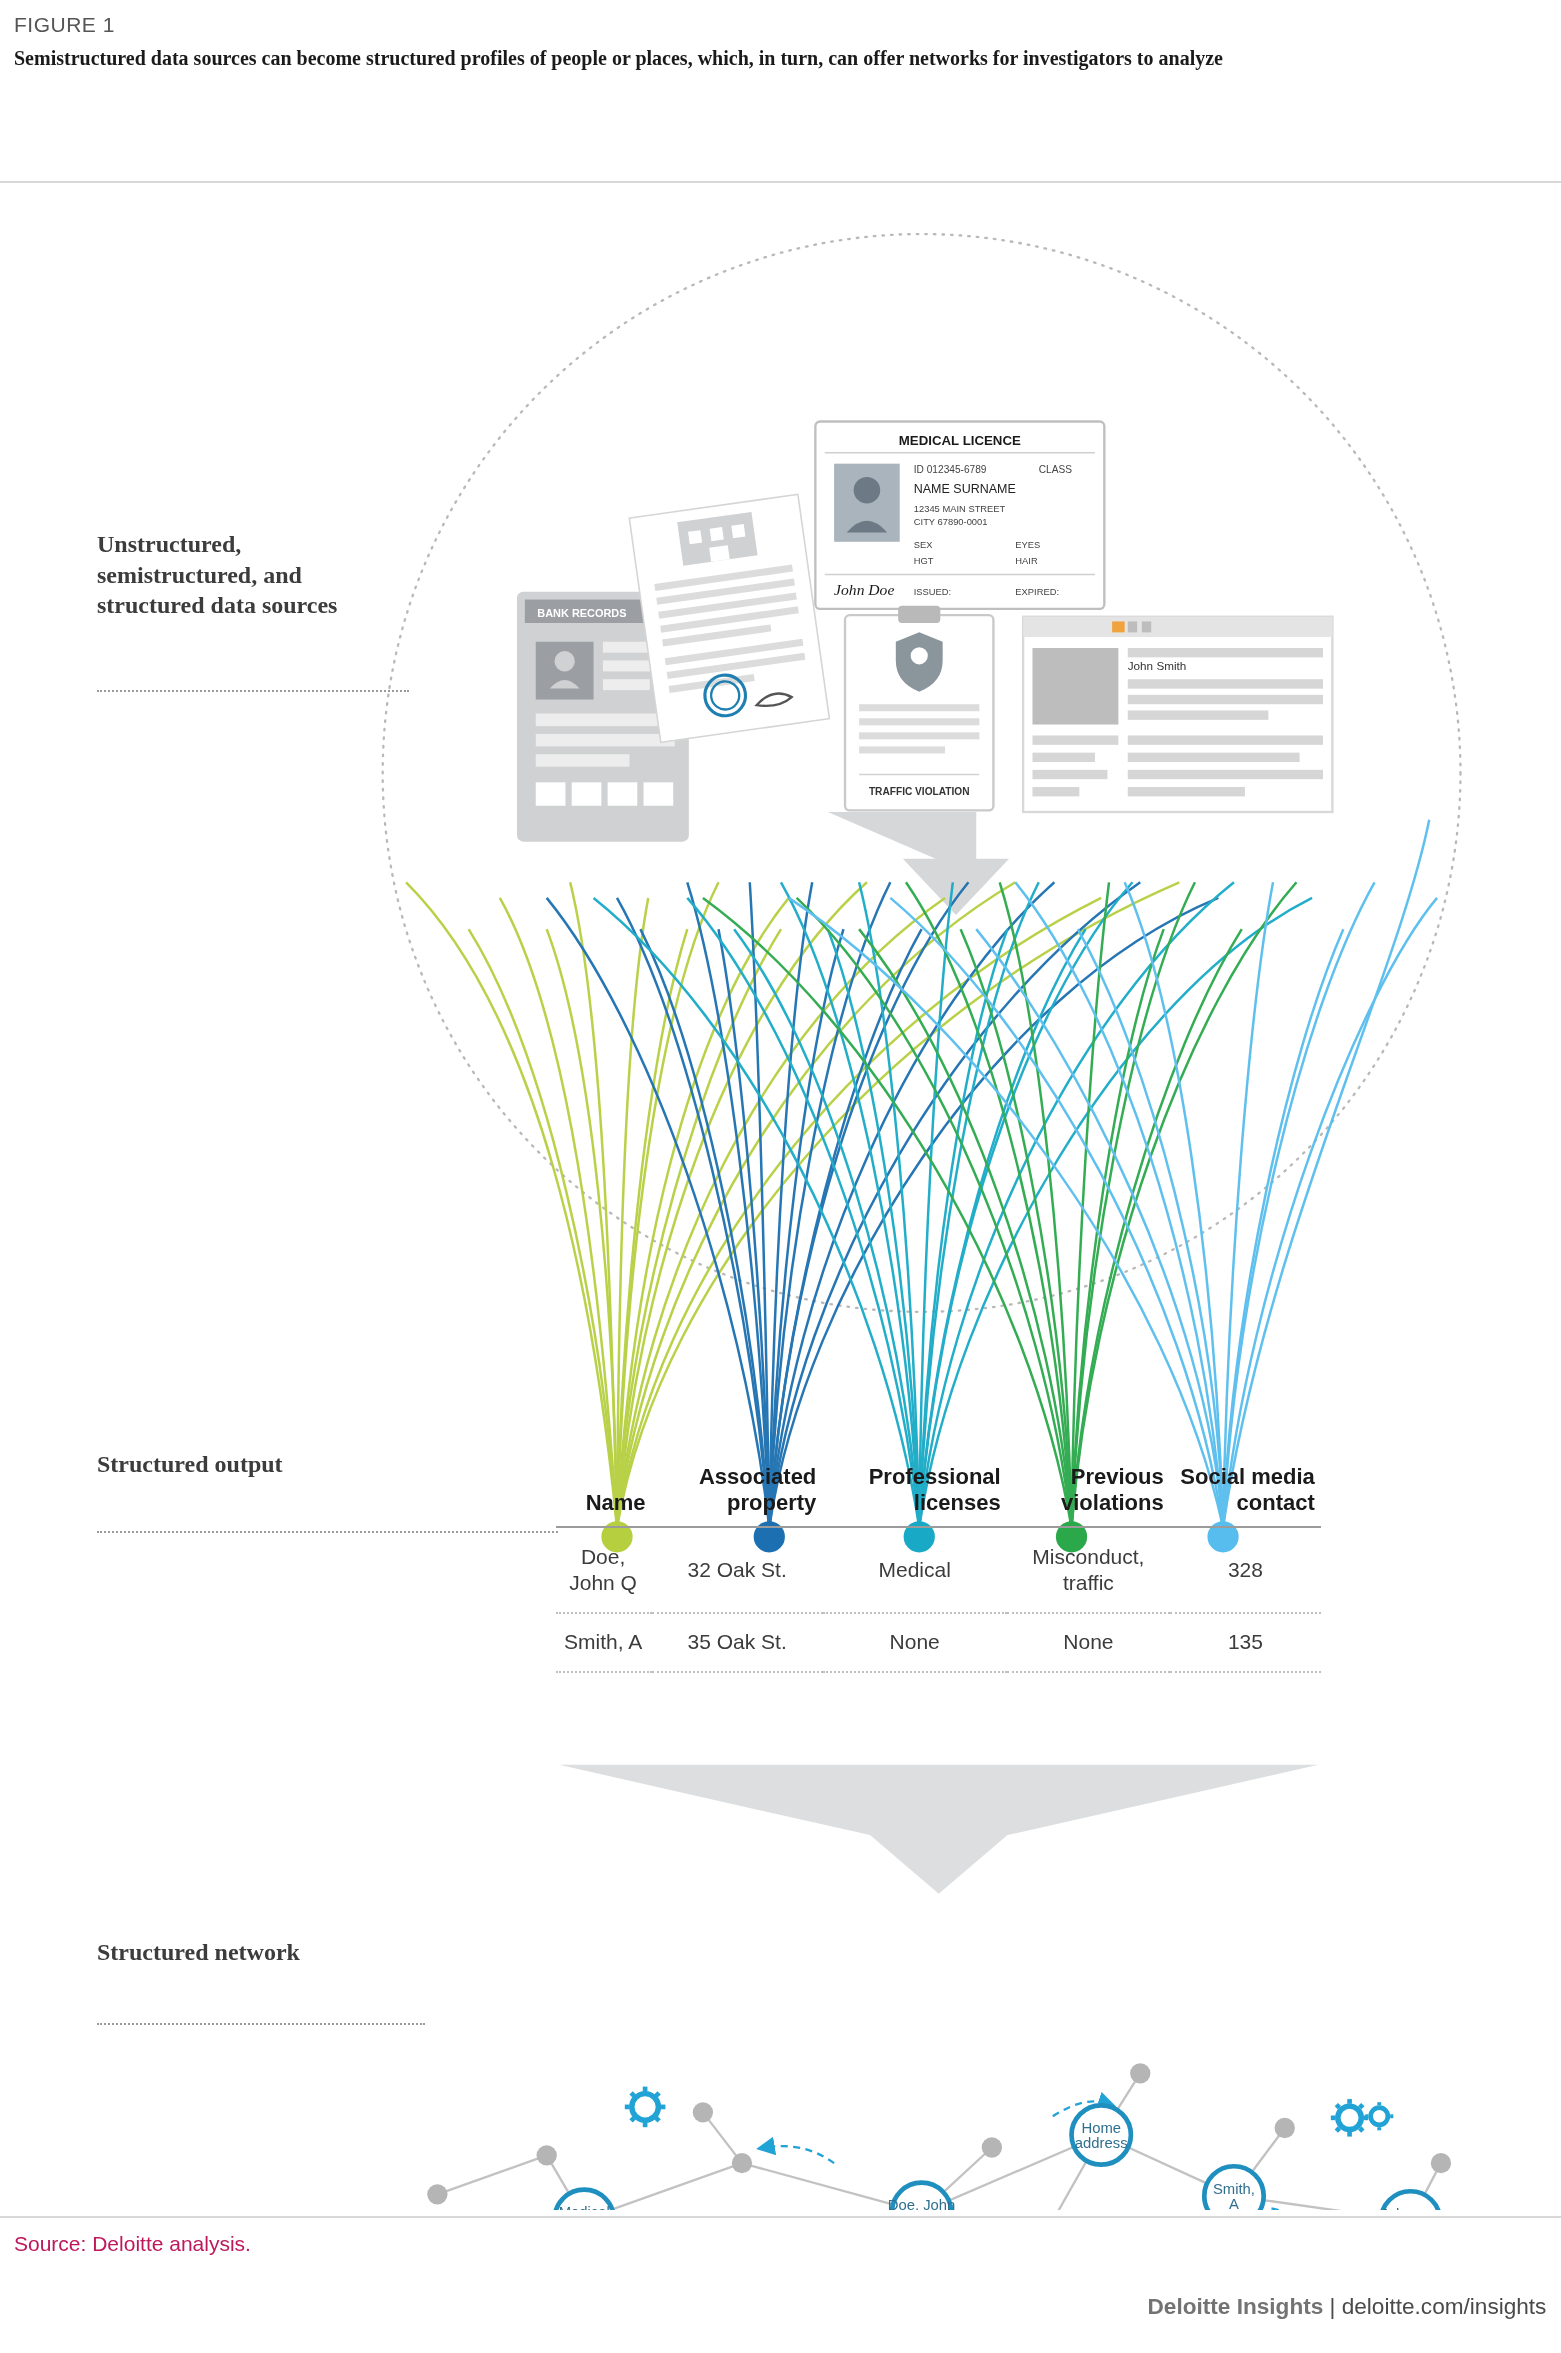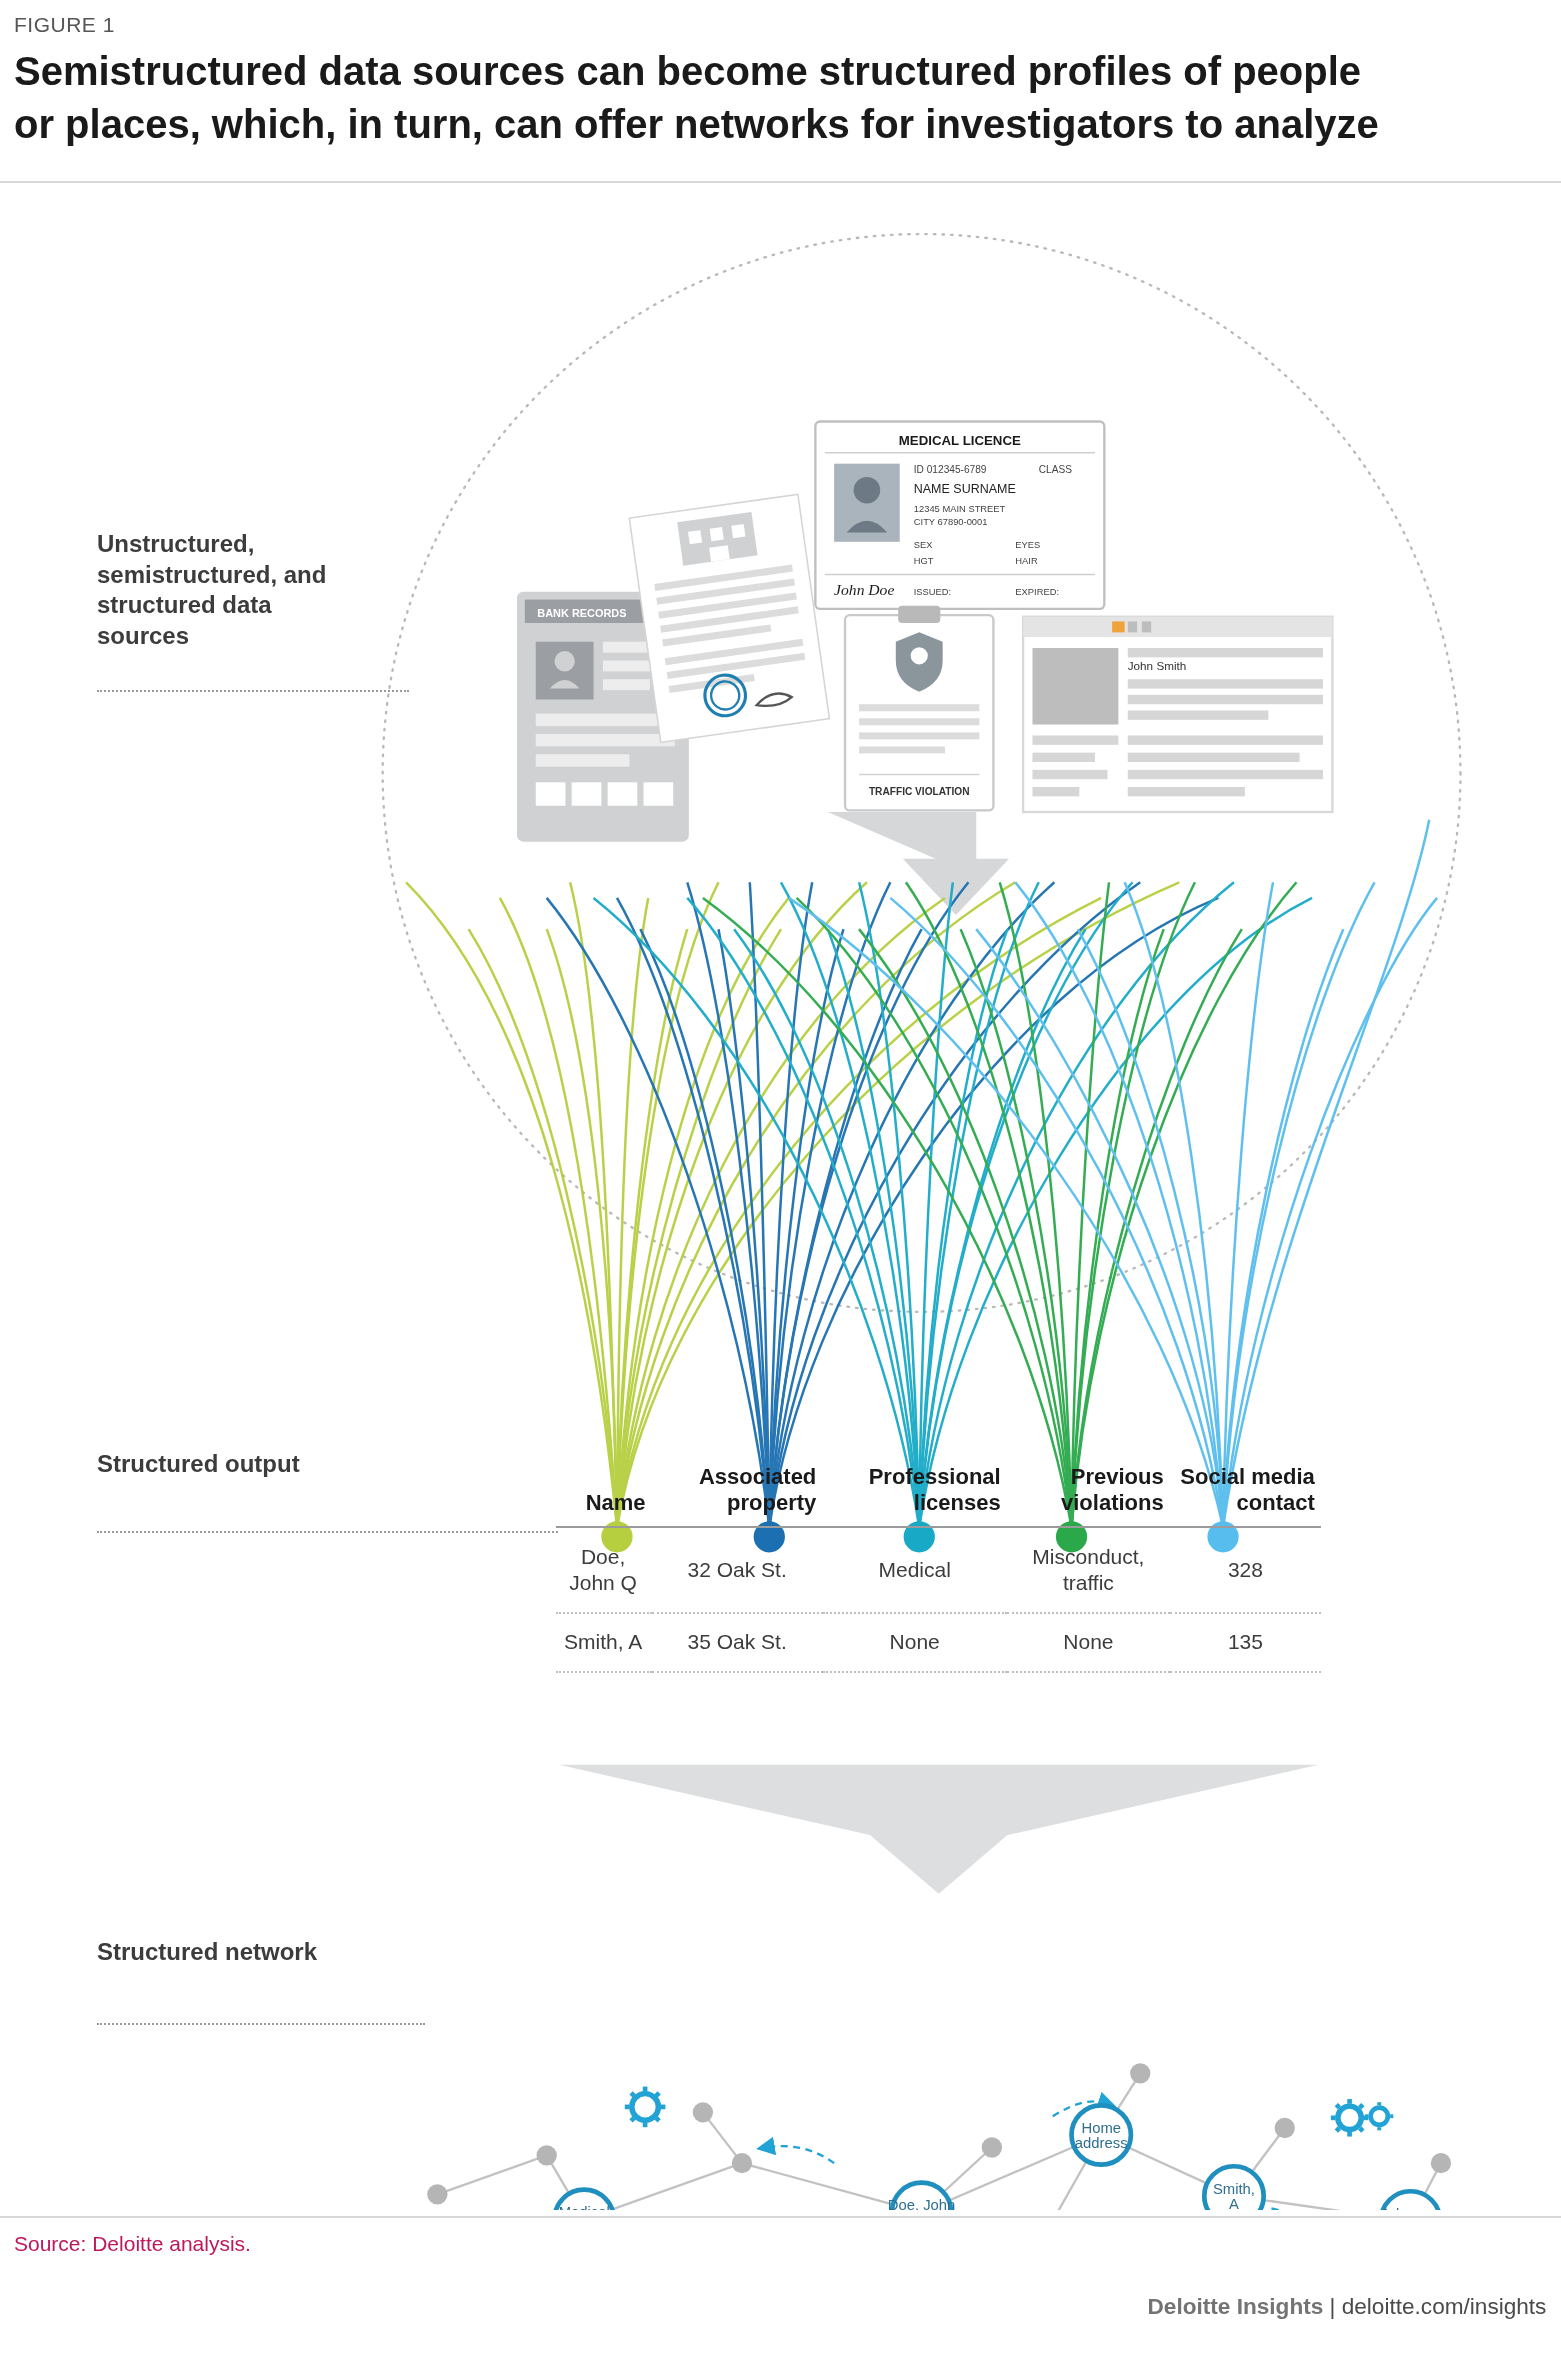--- a/index.html
+++ b/index.html
@@ -28,41 +28,43 @@
     top: 12.5px;
     font-size: 21px;
     letter-spacing: 0.5px;
     color: #555555;
   }
   .fig-title {
     position: absolute;
     left: 14px;
     top: 45px;
     width: 1398px;
-    font-size: 40px;
+    font-size: 20px;
     font-weight: bold;
     line-height: 1.33;
     color: #1a1a1a;
+    font-family: Liberation Serif, serif;
   }
   .rule-top {
     position: absolute;
     left: 0;
     top: 181px;
     width: 1562px;
     height: 1.6px;
     background: #d8d8d8;
   }
 
   
   .stage-label {
     position: absolute;
     font-size: 24px;
     font-weight: bold;
     line-height: 1.28;
     color: #3c3c3c;
+    font-family: Liberation Serif, serif;
   }
   .stage-dots {
     position: absolute;
     height: 0;
     border-top: 2.3px dotted #9a9a9a;
   }
 
   #stage-1 { left: 97px; top: 529px; width: 258px; }
   #stage-1-dots { left: 97px; top: 690px; width: 312px; }
 

